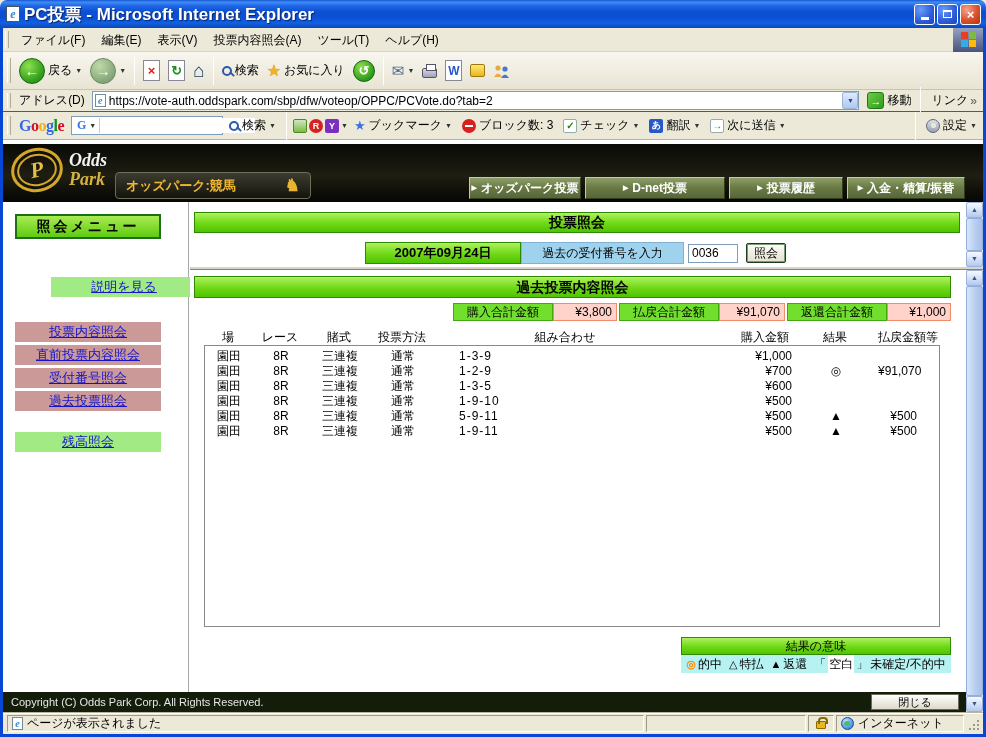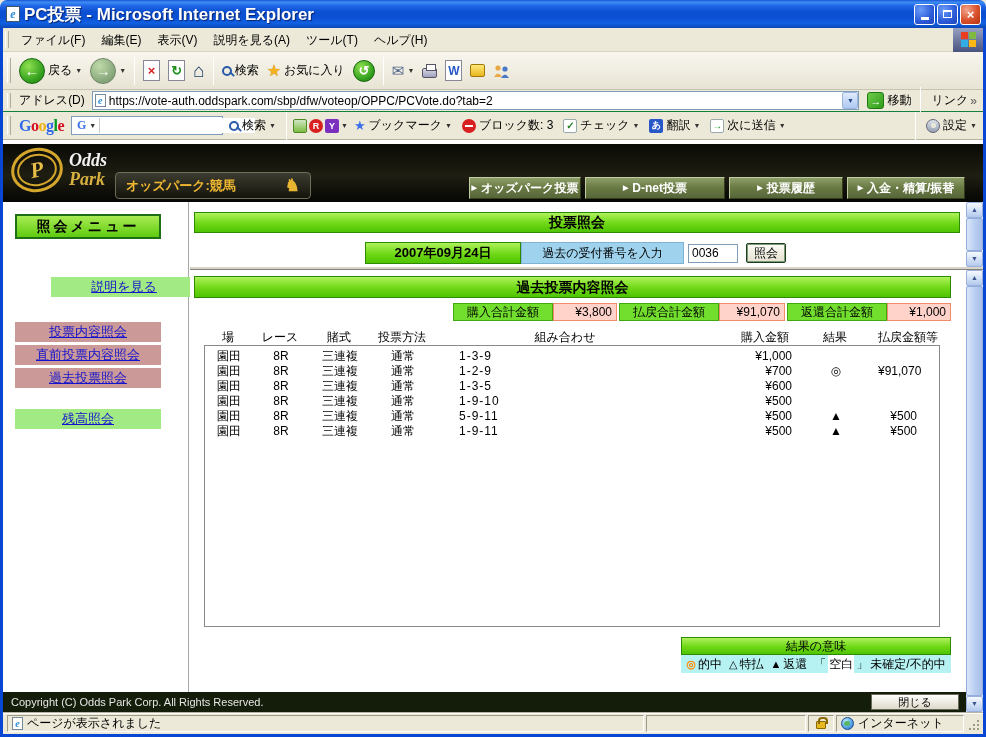--- a/index.html
+++ b/index.html
@@ -210,21 +210,21 @@
     </span>
   </div>
 
   <div class="winbody">
 
     <div class="menubar">
       <span class="tb-grip"></span>
       <span class="menu-item">ファイル(F)</span>
       <span class="menu-item">編集(E)</span>
       <span class="menu-item">表示(V)</span>
-      <span class="menu-item">説明を見る(A)</span>
+      <span class="menu-item">投票内容照会(A)</span>
       <span class="menu-item">ツール(T)</span>
       <span class="menu-item">ヘルプ(H)</span>
       <span class="winflag-wrap">
         <span class="winflag">
             <span class="wf-r"></span>
             <span class="wf-g"></span>
             <span class="wf-b"></span>
             <span class="wf-y"></span>
           </span>
       </span>
@@ -405,20 +405,21 @@
             </span>
         </span>
       </div>
 
       <div class="sidebar">
         <div class="side-title">照会メニュー</div>
         <a class="side-link sl-green gap38">説明を見る</a>
         <div class="gap25">
           <a class="side-link sl-pink">投票内容照会</a>
           <a class="side-link sl-pink">直前投票内容照会</a>
+          <a class="side-link sl-pink">受付番号照会</a>
           <a class="side-link sl-pink">過去投票照会</a>
         </div>
         <a class="side-link sl-green gap21">残高照会</a>
       </div>
 
       <div class="frame-top">
         <div class="ft-content">
           <div class="panel-title green-bar">投票照会</div>
           <div class="input-row">
             <span class="date-box green-bar">2007年09月24日</span>

